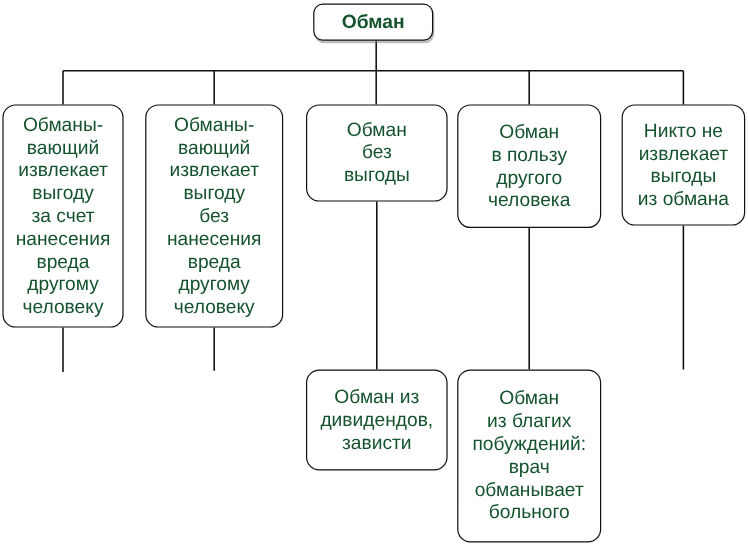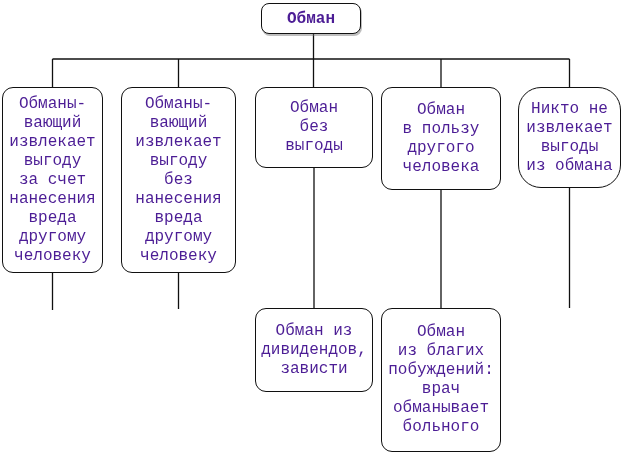--- a/index.html
+++ b/index.html
@@ -1,22 +1,22 @@
 <!DOCTYPE html>
 <html><head>
 <meta charset="utf-8">
 <style>
   html, body { margin: 0; padding: 0; background: #ffffff; }
   .canvas {
     position: relative;
     width: 623px;
     height: 461px;
     background: #ffffff;
-    font-family: Liberation Mono, monospace;
-    color: #4c1d95;
+    font-family: Liberation Sans, sans-serif;
+    color: #14532d;
     overflow: hidden;
   }
   .lines {
     position: absolute;
     left: 0; top: 0;
     width: 623px; height: 465px;
   }
   .node {
     position: absolute;
     box-sizing: border-box;
@@ -39,21 +39,21 @@
     font-size: 16px;
     font-weight: bold;
     line-height: 16px;
     box-shadow: 1px 2px 0 rgba(110,110,110,0.45);
   }
   
   .b1 { left: 2px;   top: 87px; width: 101px; height: 186px; }
   .b2 { left: 121px; top: 87px; width: 115px; height: 186px; }
   .b3 { left: 255px; top: 87px; width: 118px; height: 81px;  }
   .b4 { left: 381px; top: 87px; width: 120px; height: 103px; }
-  .b5 { left: 518px; top: 87px; width: 103px; height: 101px; border-radius: 23px; }
+  .b5 { left: 518px; top: 87px; width: 103px; height: 101px; }
   
   .c1 { left: 2px;   top: 310px; width: 101px; height: 103px; }
   .c2 { left: 121px; top: 309px; width: 118px; height: 146px; }
   .c3 { left: 255px; top: 308px; width: 118px; height: 84px;  }
   .c4 { left: 381px; top: 308px; width: 120px; height: 144px; }
   .c5 { left: 518px; top: 308px; width: 103px; height: 57px;  }
 </style>
 </head>
 <body>
 

